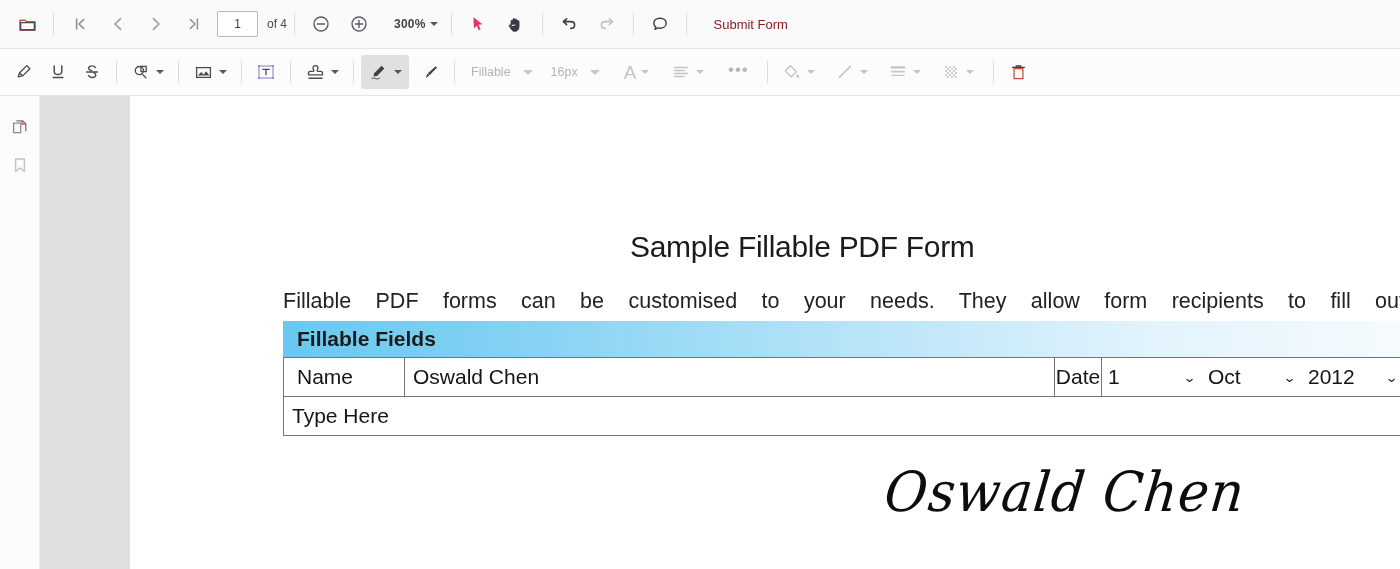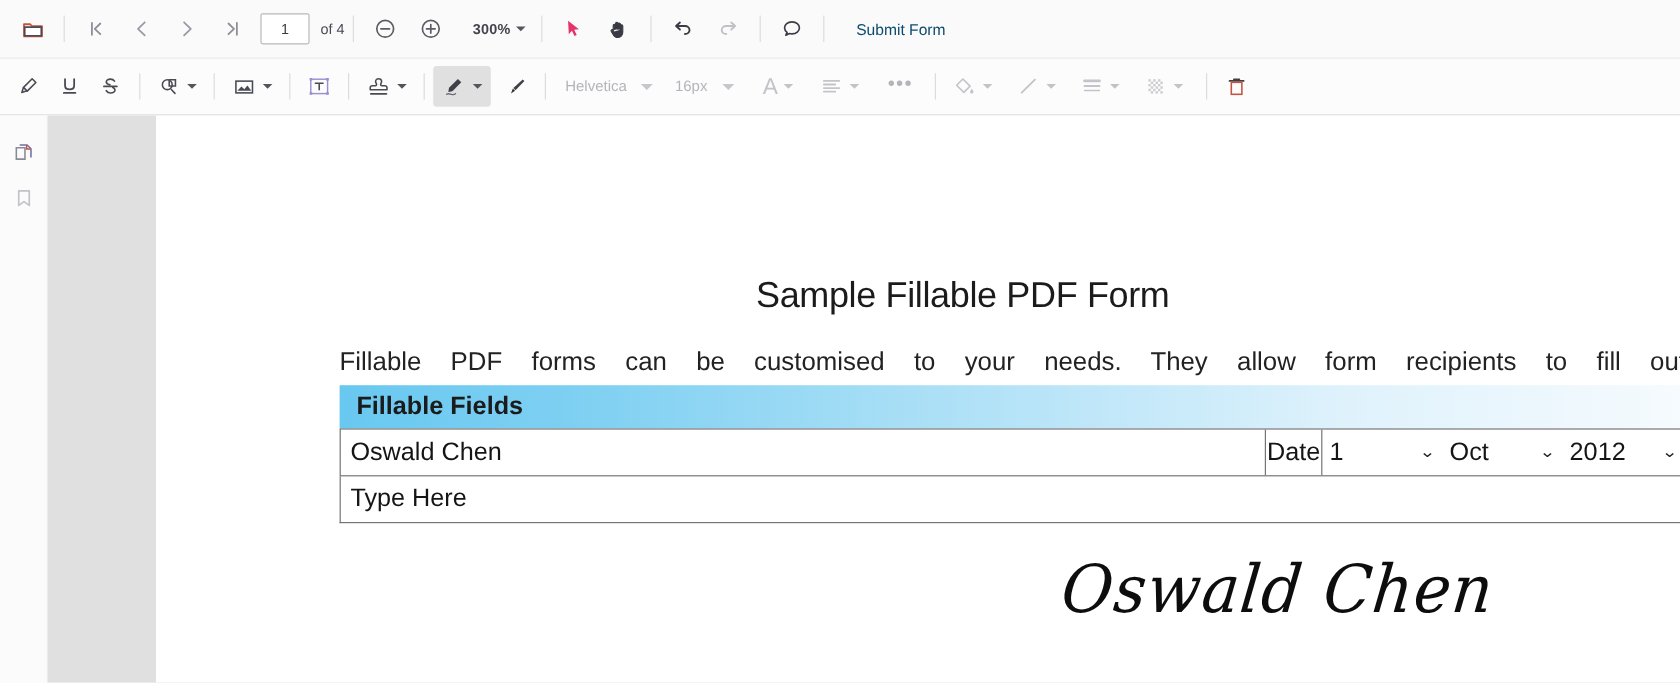--- a/index.html
+++ b/index.html
@@ -77,21 +77,21 @@
     cursor: pointer;
   }
   .zoom-val {
     font-size: 12px;
     font-weight: bold;
     color: #43434d;
     letter-spacing: 0.2px;
   }
   .submit-form {
     font-size: 13px;
-    color: #0c4a6e;
+    color: #7f1d1d;
     margin-left: 12px;
     padding: 5px 8px;
     border-radius: 3px;
     white-space: nowrap;
     cursor: pointer;
   }
 
   
   .toolbar-second {
     position: absolute;
@@ -545,21 +545,21 @@
     <div class="tb2-btn" style="margin-left:4px;">
       <svg width="21" height="21" viewBox="0 0 21 21">
         <path d="M15.6 4.2l1.4 1.4-7.4 7.6-1.8-1.8z" fill="#3f3f48"></path>
         <path d="M7.4 11.8l1.8 1.8-3.4 2.4z" fill="#2c2c34"></path>
       </svg>
     </div>
 
     <div class="sep"></div>
 
     <div class="font-combo">
-      <span class="font-name">Helvetica</span>
+      <span class="font-name">Fillable</span>
       <span class="font-caret"></span>
     </div>
 
     <div class="font-combo">
       <span class="font-name">16px</span>
       <span class="font-caret"></span>
     </div>
 
     <div class="tb2-combo" style="margin-left:8px;">
       <span style="font-size:19px;color:#c3c3c9;line-height:1;font-family:'Liberation Sans',sans-serif;">A</span>
@@ -664,20 +664,21 @@
       <div class="doc-para">
         <div style="text-align:justify;text-align-last:justify;">Fillable PDF forms can be customised to your needs. They allow form recipients to fill out</div>
         <div style="text-align:left;">information on screen like a web page form, then print, save or email the results.</div>
       </div>
 
       <div class="form-table">
 
         <div class="tbl-header">Fillable Fields</div>
 
         <div class="tbl-row" style="border-top:1px solid #757575;">
+          <div class="cell-label">Name</div>
           <div class="cell-value">Oswald Chen</div>
           <div class="cell-date-label">Date</div>
           <div class="date-group">
             <div class="date-sel d-day">
               <span>1</span>
               <span class="sel-caret">⌄</span>
             </div>
             <div class="date-sel d-mon">
               <span>Oct</span>
               <span class="sel-caret">⌄</span>

